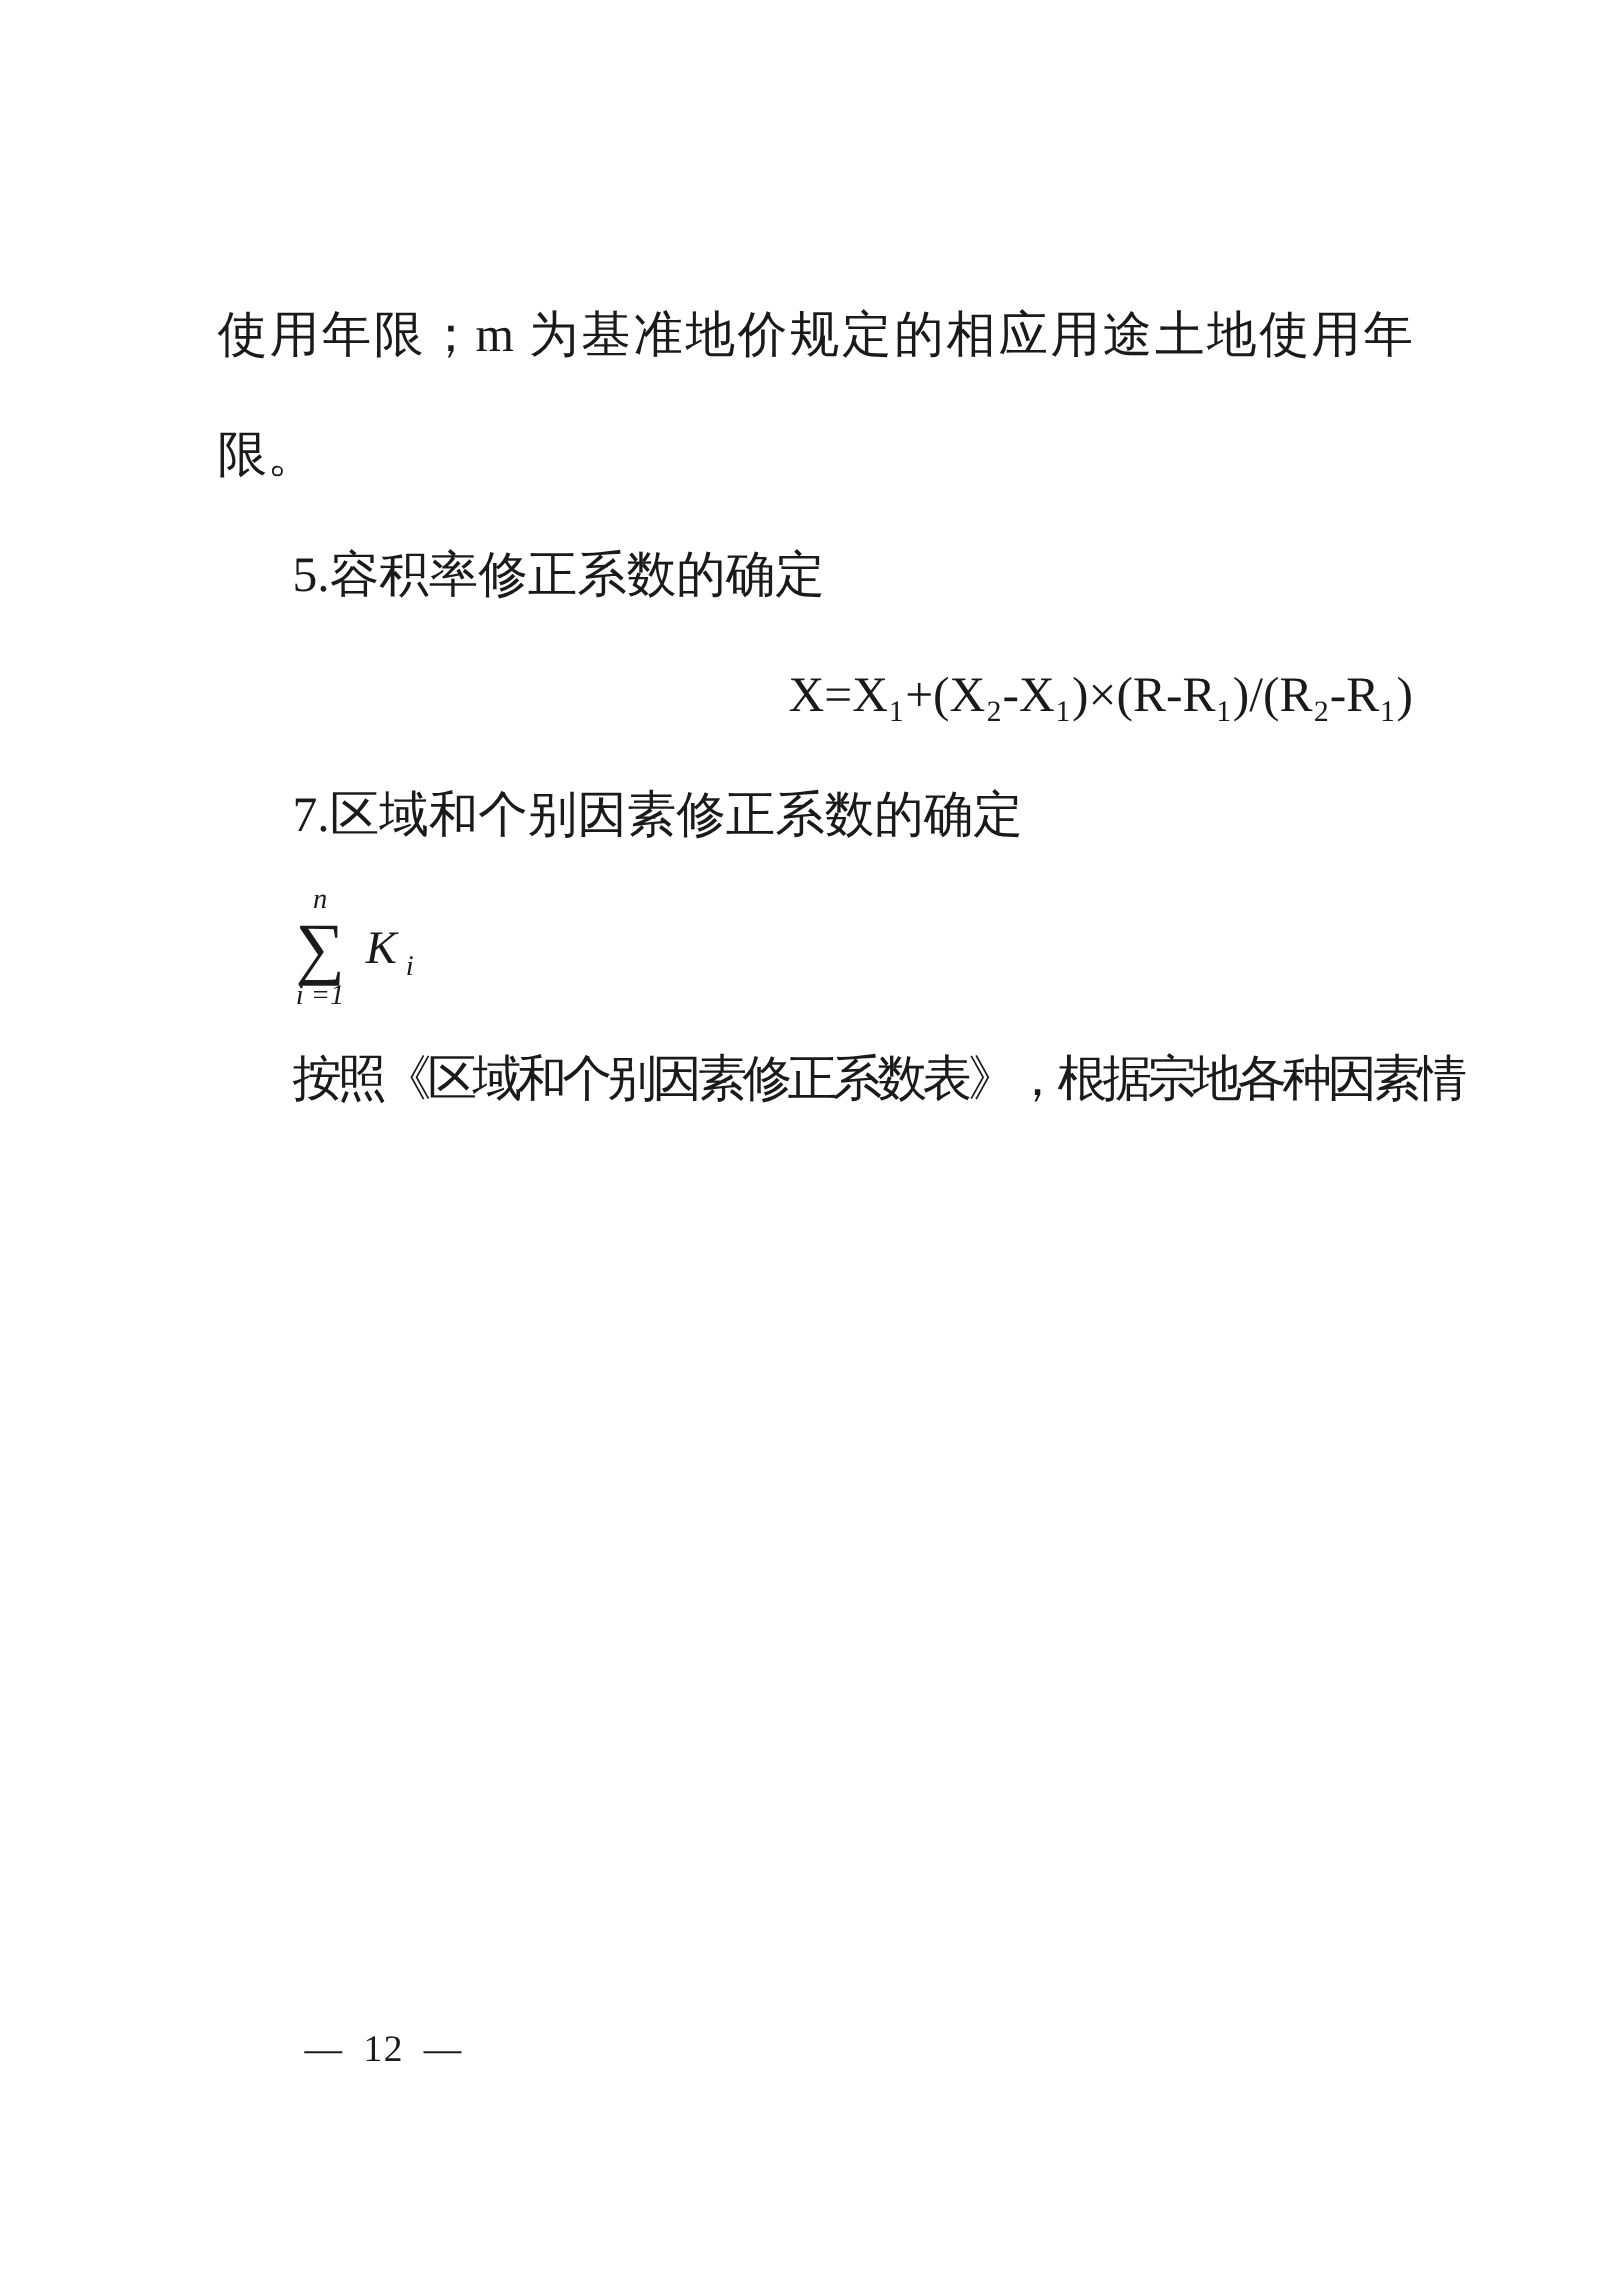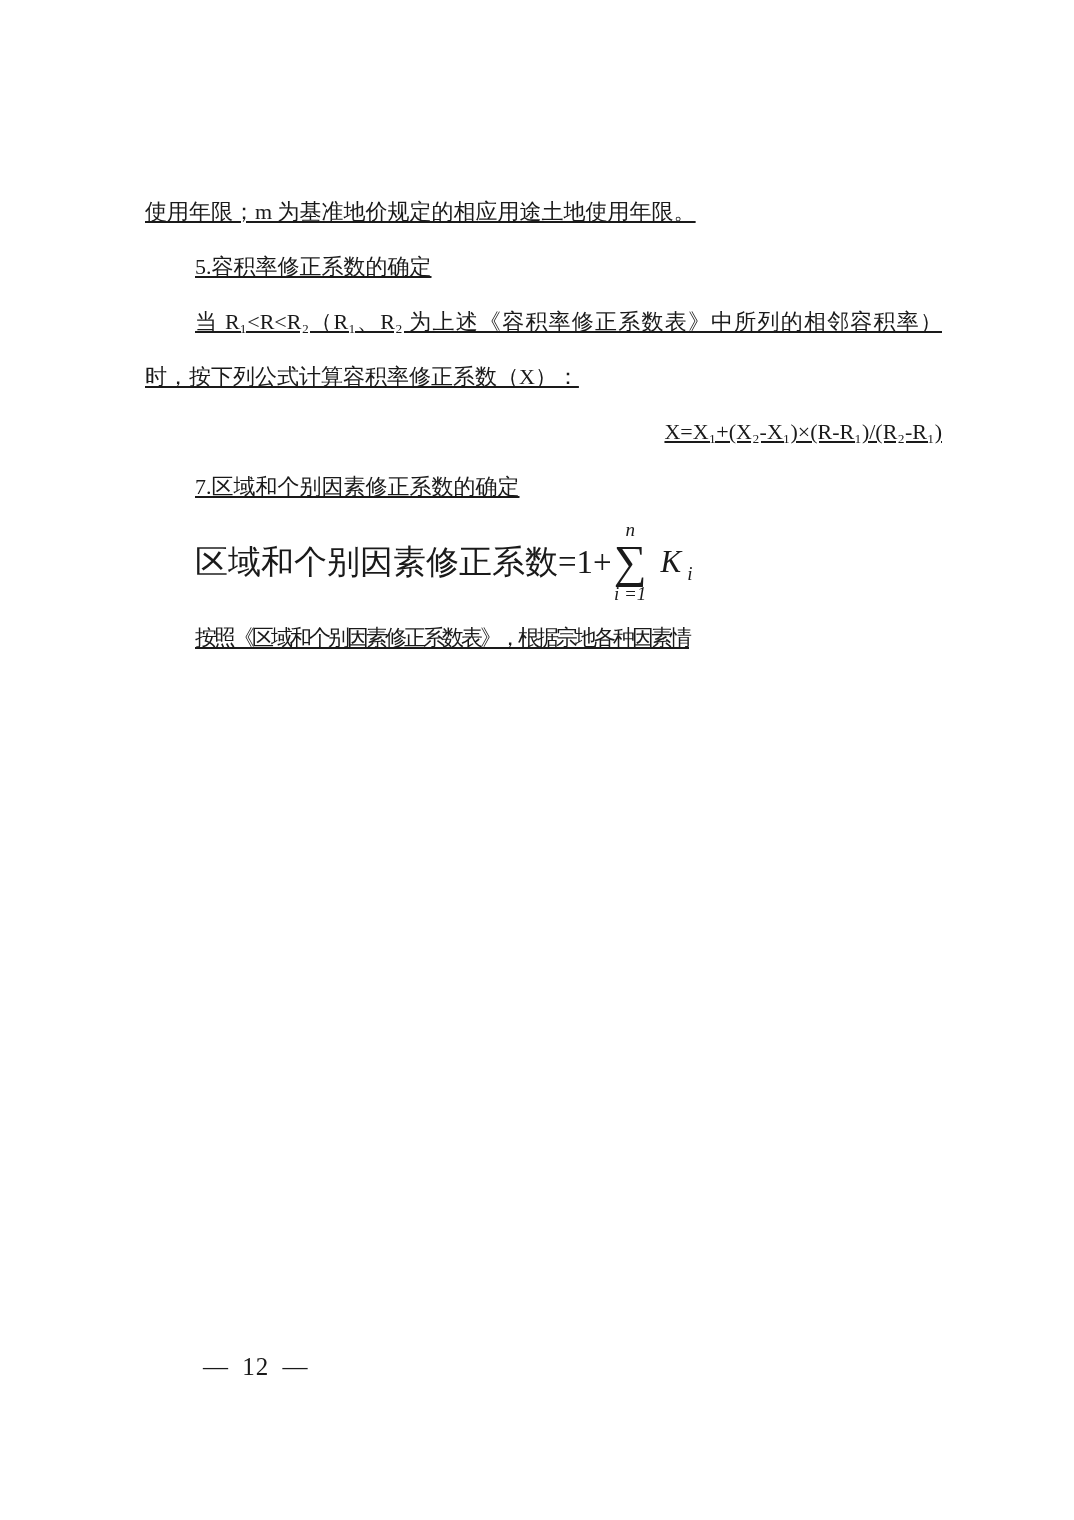--- a/index.html
+++ b/index.html
@@ -19,26 +19,25 @@
     background: #ffffff;
   }
   .content {
     position: absolute;
     left: 145px;
     top: 184px;
     width: 797px;
   }
   .line {
     margin: 0;
-    font-size: 22px;
-    line-height: 55px;
+    font-size: 33px;
+    line-height: 80px;
     text-align: justify;
     text-justify: inter-character;
     letter-spacing: 0px;
-    text-decoration: underline;
   }
   .indent { text-indent: 50px; }
   .plain { text-align: right; }
   .tight {
     text-align: left;
     white-space: nowrap;
     letter-spacing: -3px;
   }
   
   .formula-row {
@@ -94,31 +93,29 @@
 <body>
 
 <div class="page">
   <div class="content">
 
     <p class="line">使用年限；m 为基准地价规定的相应用途土地使用年限。</p>
 
     <p class="line indent">5.容积率修正系数的确定</p>
 
 
-    <p class="line indent">当 R₁&lt;R&lt;R₂（R₁、R₂ 为上述《容积率修正系数表》中所列的相邻容积率）时，按下列公式计算容积率修正系数（X）：</p>
 
     <p class="line indent plain">X=X₁+(X₂-X₁)×(R-R₁)/(R₂-R₁)</p>
 
 
 
 
     <p class="line indent">7.区域和个别因素修正系数的确定</p>
 
     <div class="formula-row">
-      <span class="f-prefix">区域和个别因素修正系数=1+</span>
       <span class="sum-stack">
         <span class="sum-upper">n</span>
         <span class="sum-sigma">∑</span>
         <span class="sum-lower">i =1</span>
       </span>
       <span class="k-term">
         <span class="k-base">K</span>
         <span class="k-sub">i</span>
       </span>
     </div>

